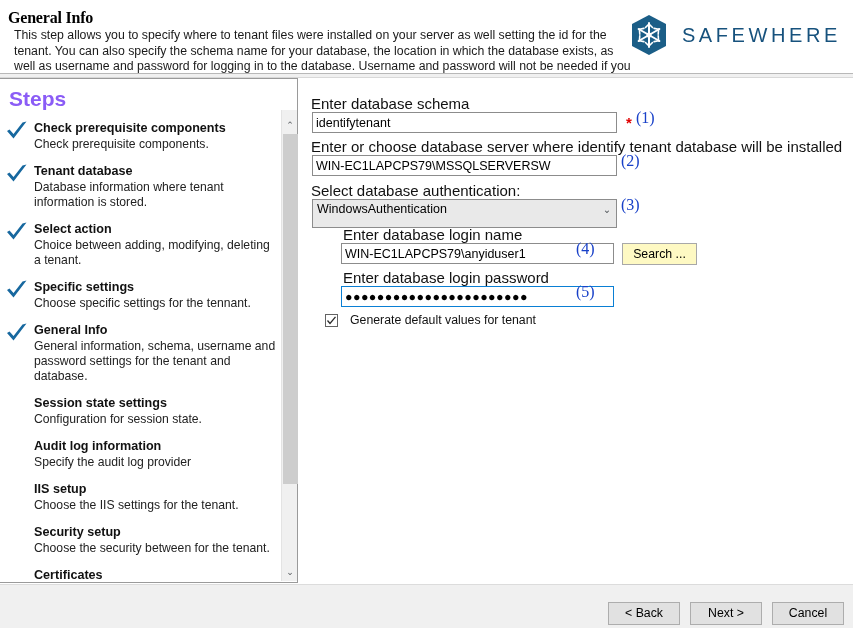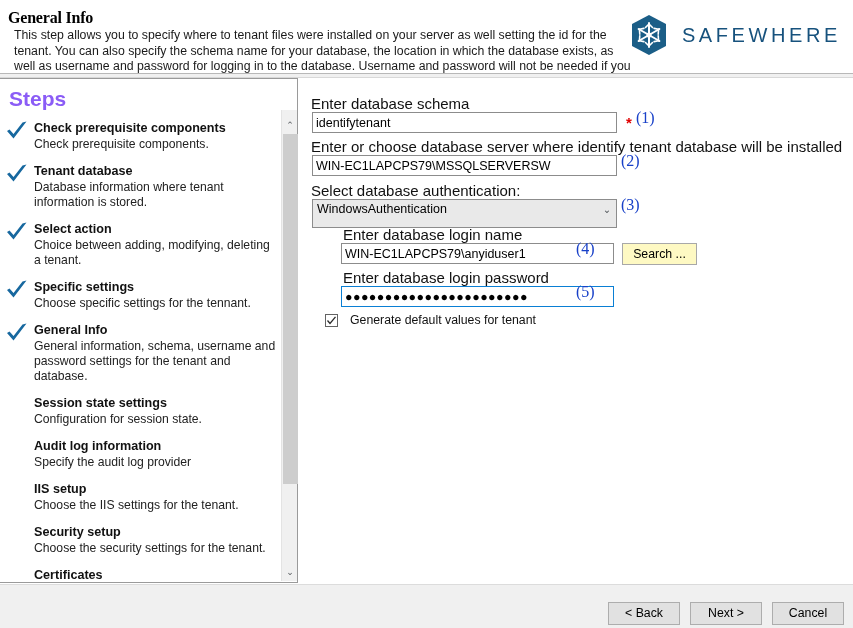--- a/index.html
+++ b/index.html
@@ -307,21 +307,21 @@
         <div class="step-row">
           <div class="step-title">Audit log information</div>
           <div class="step-desc">Specify the audit log provider</div>
         </div>
         <div class="step-row">
           <div class="step-title">IIS setup</div>
           <div class="step-desc">Choose the IIS settings for the tenant.</div>
         </div>
         <div class="step-row">
           <div class="step-title">Security setup</div>
-          <div class="step-desc">Choose the security settings for the tenant.</div>
+          <div class="step-desc">Choose the security between for the tenant.</div>
         </div>
         <div class="step-row">
           <div class="step-title">Certificates</div>
         </div>
       </div>
   </div>
 
   <div class="sb">
     <div class="sb-arrow sb-up">⌃</div>
     <div class="sb-thumb"></div>

